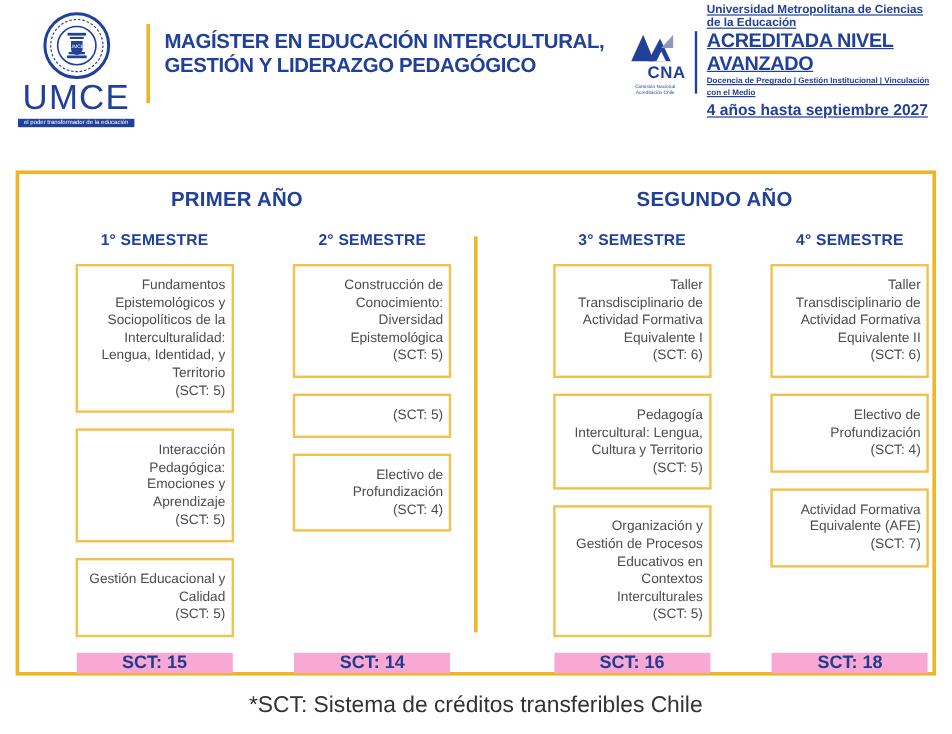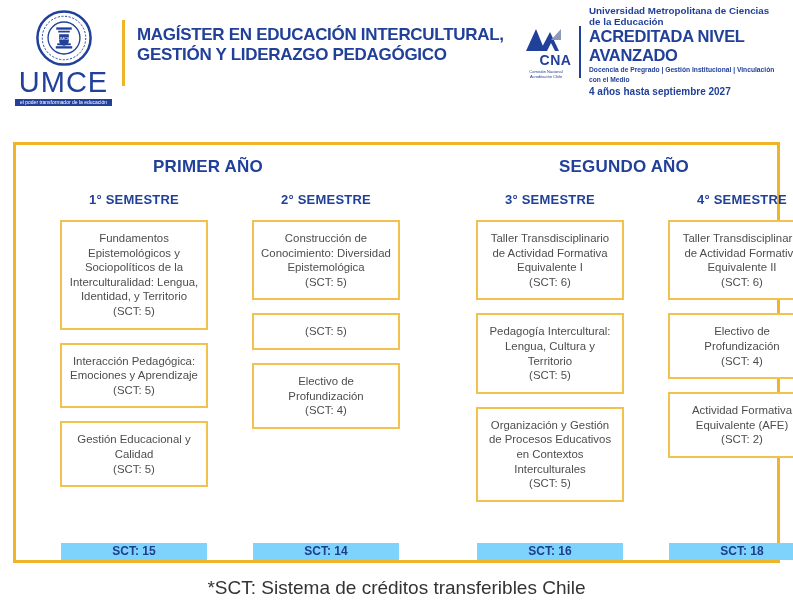--- a/index.html
+++ b/index.html
@@ -33,25 +33,25 @@
   .program-title {
     color: #21409A; font-size: 17px; font-weight: bold;
     line-height: 1.12; letter-spacing: -0.3px; margin-bottom: 25px;
     font-stretch: condensed;
   }
   .accreditation-block { margin-left: auto; display: flex; align-items: center; margin-bottom: 10px; }
   .cna-logo { display: flex; flex-direction: column; align-items: center; width: 50px; }
   .cna-label { color: #21409A; font-weight: bold; font-size: 14px; line-height: 1; margin-top: 1px; letter-spacing: 0.5px; margin-left: 19px; }
   .cna-sublabel { color: #21409A; font-size: 4px; text-align: center; width: 44px; line-height: 5px; margin-top: 2px; }
   .accreditation-divider { width: 2px; height: 52px; background: #21409A; margin: 0 8px; }
-  .accreditation-text { color: #21409A; width: 190px; }
+  .accreditation-text { color: #21409A; width: 190px; text-decoration: underline; }
   .university-name { font-weight: bold; font-size: 9.8px; line-height: 1.15; }
   .accreditation-level { font-weight: bold; font-size: 16.5px; letter-spacing: -0.3px; line-height: 1.15; font-stretch: condensed; }
   .accreditation-areas { font-weight: bold; font-size: 6.7px; line-height: 1.5; }
-  .accreditation-validity { font-weight: bold; font-size: 10px; line-height: 1.4; }
+  .accreditation-validity { font-weight: bold; font-size: 13px; line-height: 1.4; }
 
   
   .board {
     margin: 36px 13px 0 13px; height: 421px;
     border: 3px solid #F0B429;
     display: flex;
     gap: 16px;
   }
   .year-section { flex: 1 1 0; display: flex; flex-direction: column; padding-top: 12px; }
   .year-title {
@@ -59,30 +59,30 @@
     letter-spacing: 0.2px;
   }
   .year-divider { width: 3px; background: #F0B429; margin: 52px 0 33px 0; }
   .semesters-row { display: flex; flex: 1 1 auto; }
   .semester-column { flex: 1 1 0; display: flex; flex-direction: column; align-items: center; padding-left: 44px; }
   .semester-title {
     color: #21409A; font-size: 13px; font-weight: bold;
     margin: 15px 0 13px 0; letter-spacing: 0.2px;
   }
   .course-card {
-    width: 148px; background: #ffffff;
+    width: 132px; background: #ffffff;
     border: 2px solid #F2C14E;
     padding: 9px 5px; margin-bottom: 13px;
-    text-align: center; font-size: 11.4px; line-height: 1.28; color: #4d4d4d;
+    text-align: right; font-size: 11.4px; line-height: 1.28; color: #4d4d4d;
   }
   .course-sct { display: block; }
   .sct-total-bar {
-    margin-top: auto; width: 146px; height: 17px;
-    background: #7dd3fc; color: #1F3C8F;
-    font-size: 12px; font-weight: bold; text-align: center; line-height: 17px;
+    margin-top: auto; width: 130px; height: 17px;
+    background: #f9a8d4; color: #1F3C8F;
+    font-size: 15px; font-weight: bold; text-align: center; line-height: 17px;
   }
 
   
   .footnote {
     text-align: center; margin-top: 14px;
     font-size: 19px; color: #333333;
   }
 </style>
 </head>
 <body>
@@ -205,21 +205,21 @@
           <div class="course-card">
             <span>Taller Transdisciplinario de Actividad Formativa Equivalente II</span>
             <span class="course-sct">(SCT: 6)</span>
           </div>
           <div class="course-card">
             <span>Electivo de Profundización</span>
             <span class="course-sct">(SCT: 4)</span>
           </div>
           <div class="course-card">
             <span>Actividad Formativa Equivalente (AFE)</span>
-            <span class="course-sct">(SCT: 2)</span>
+            <span class="course-sct">(SCT: 7)</span>
           </div>
           <div class="sct-total-bar">SCT: 18</div>
         </div>
 
       </div>
     </section>
 
   </main>
 
   <footer class="footnote">*SCT: Sistema de créditos transferibles Chile</footer>

